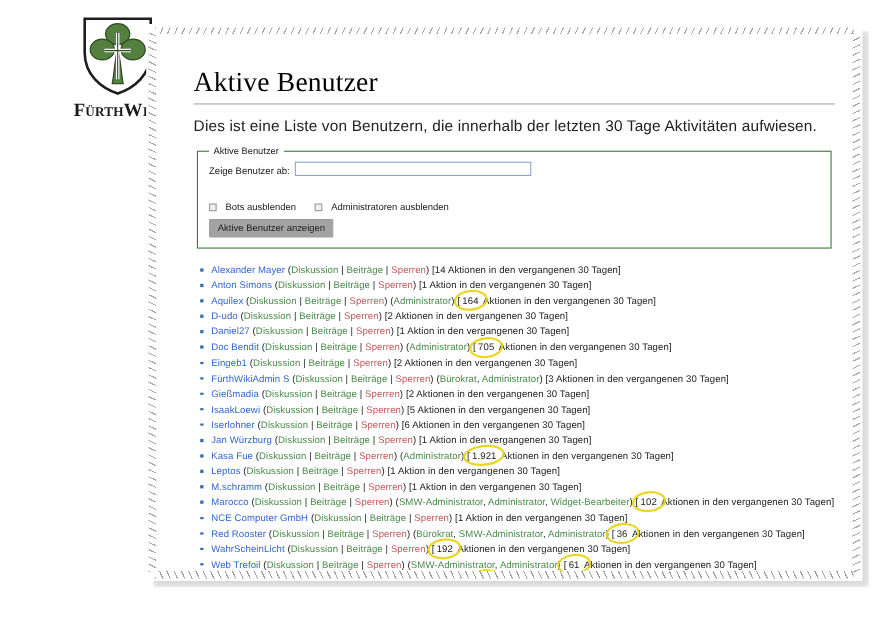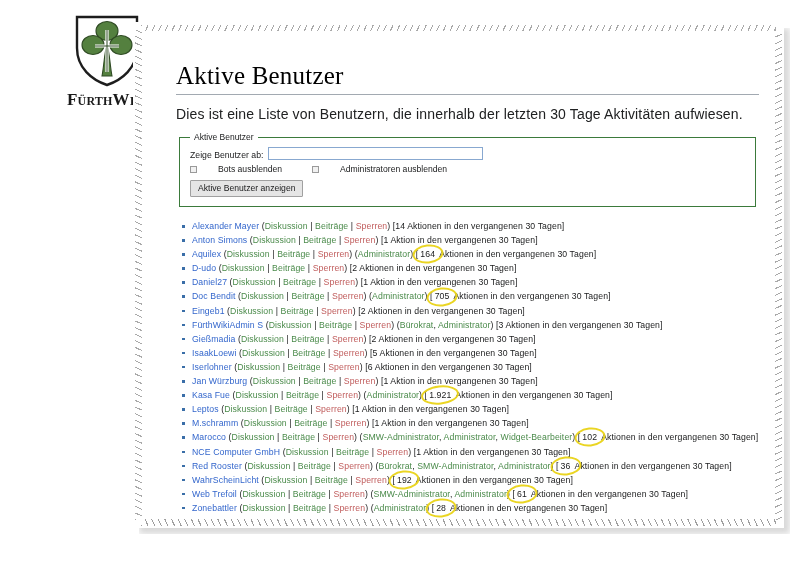--- a/index.html
+++ b/index.html
@@ -155,32 +155,32 @@
   #label-zeige{font-size:8.7px;color:#202122;white-space:nowrap;}
   #username-input{
     width:215px;height:13px;
     border:1px solid #88a8d0;
     background:#ffffff;
     font-size:8.5px;
     padding:0 3px;
     box-sizing:border-box;
     outline:none;
   }
-  .check-row{display:flex;align-items:center;gap:21px;margin-top:4px;}
+  .check-row{display:flex;align-items:center;gap:8px;margin-top:23px;}
   .cb{
     width:7px;height:7px;display:inline-block;
     border:1px solid #9a9a9a;background:#f1f1f1;box-sizing:border-box;
   }
   .cb-label{font-size:8.6px;color:#202122;margin-right:9px;white-space:nowrap;}
   #submit-button{
     margin-top:6px;
     font-family:"Liberation Sans", sans-serif;
     font-size:8.6px;
     color:#202122;
-    background:#e5e5e5;
+    background:#a3a3a3;
     border:1px solid #a0a0a0;
     border-radius:1px;
     padding:2px 7px;
     line-height:11px;
     cursor:pointer;
   }
 
   
   ul#user-list{
     margin:12px 0 0 0;

